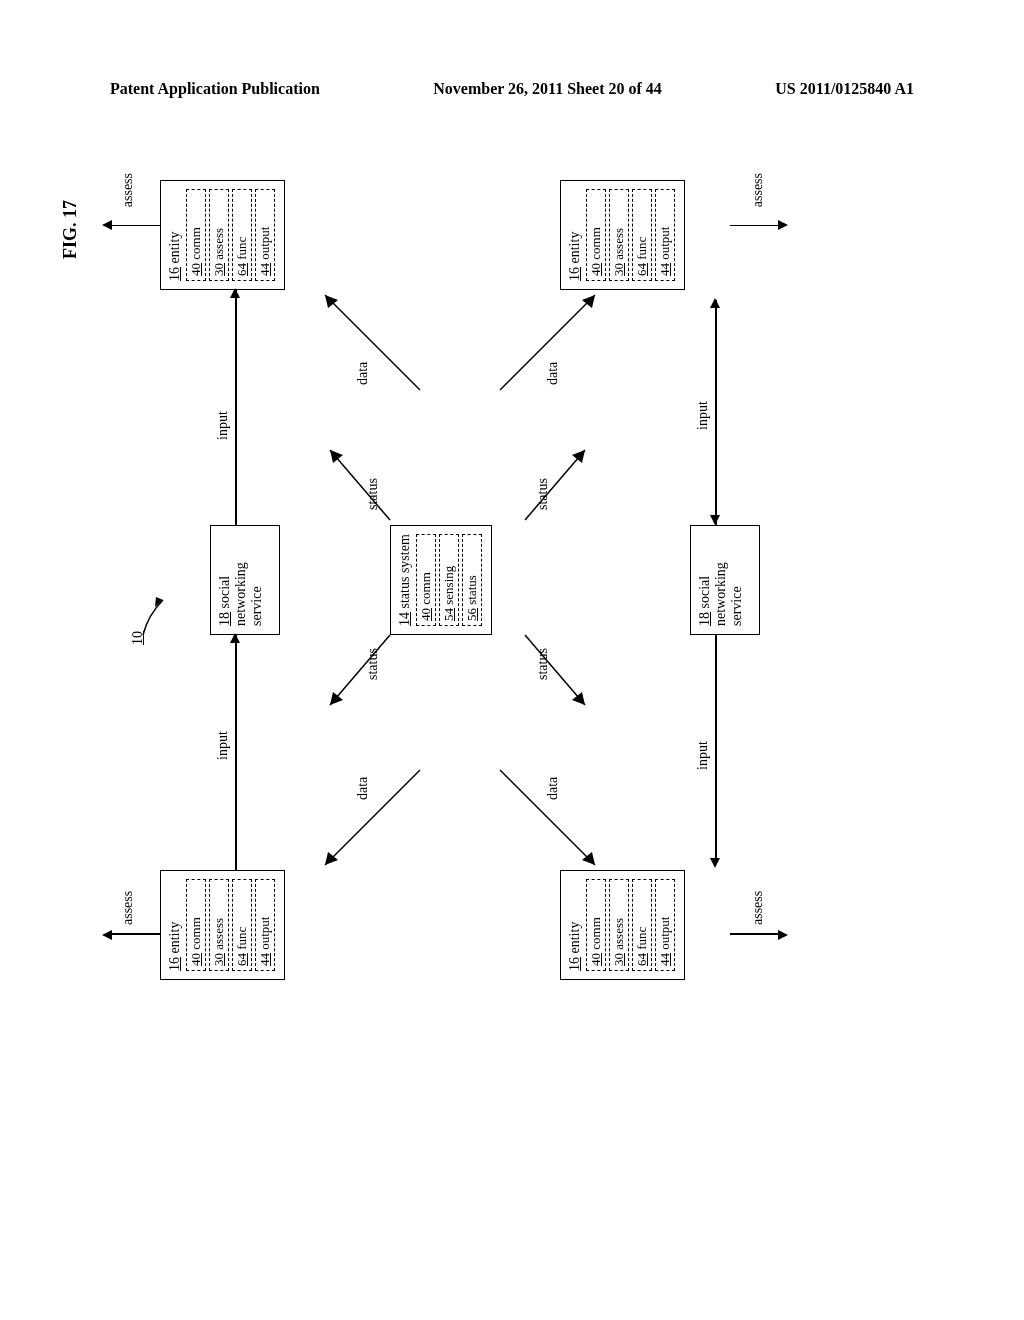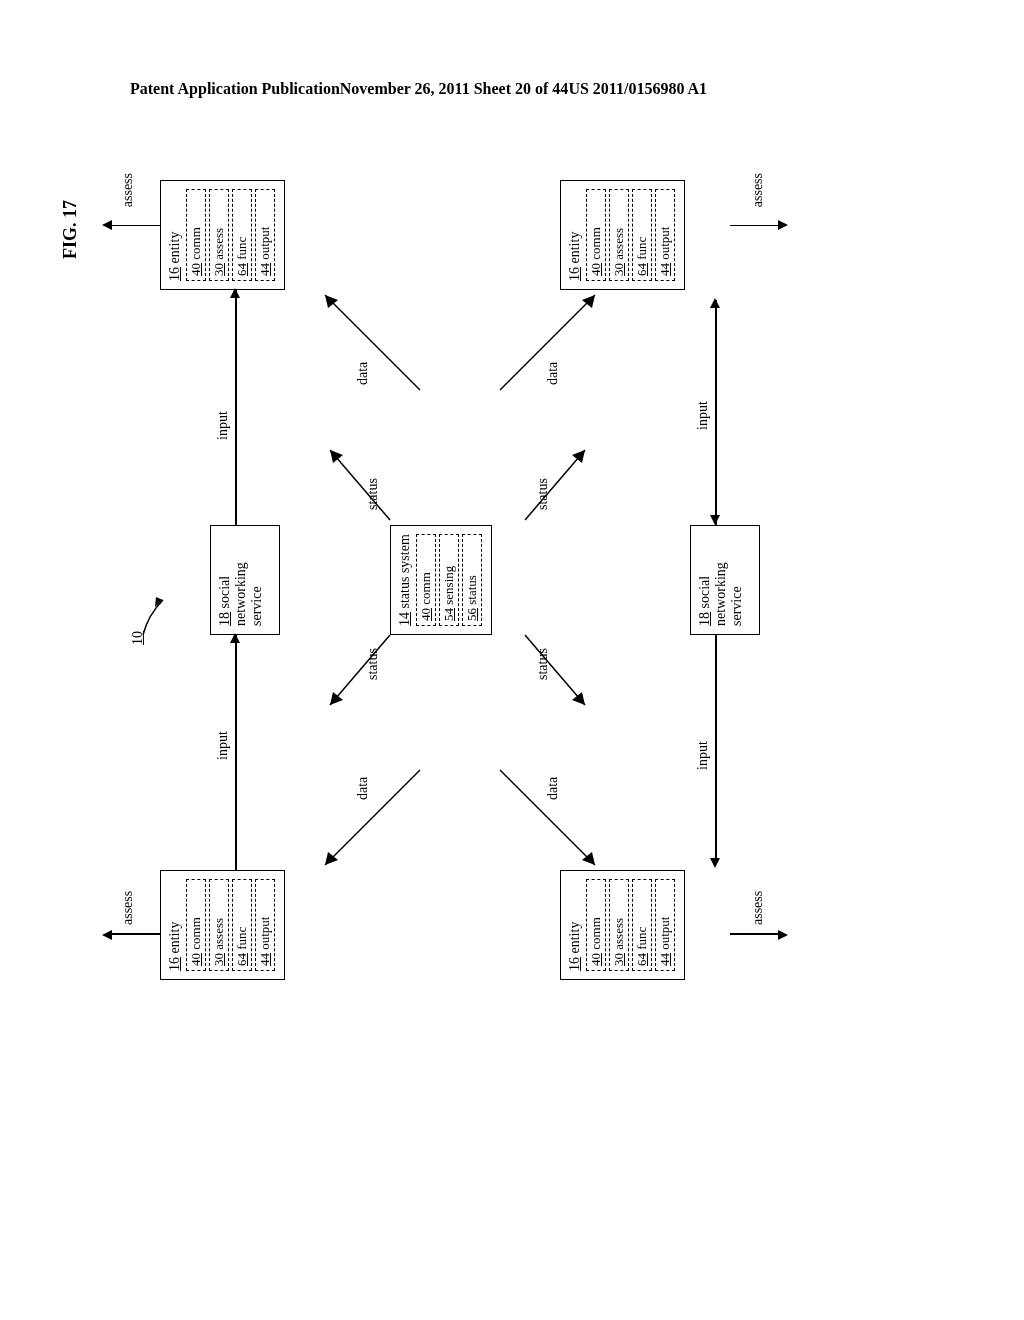--- a/index.html
+++ b/index.html
@@ -9,23 +9,23 @@
       width: 1024px;
       height: 1320px;
       position: relative;
     }
     .page-header {
       position: absolute;
       top: 80px;
       left: 110px;
       right: 110px;
       display: flex;
+      justify-content: space-between;
       font-size: 16px;
       font-weight: bold;
-      margin-left: 20px;
     }
     .diagram-container {
       position: absolute;
       top: 170px;
       left: 90px;
       width: 820px;
       height: 820px;
       transform: rotate(-90deg);
       transform-origin: center center;
     }
@@ -110,21 +110,21 @@
     .curved-arrow {
       position: absolute;
     }
   </style>
 </head>
 <body>
 
 <div class="page-header">
   <span>Patent Application Publication</span>
   <span>November 26, 2011  Sheet 20 of 44</span>
-  <span>US 2011/0156980 A1</span>
+  <span>US 2011/0125840 A1</span>
 </div>
 
 <div class="diagram-container">
 
   <div class="fig-label" style="top:-30px; right:30px;">FIG. 17</div>
 
   <div class="label" style="top:40px; left:345px;">
     <span class="ref-num">10</span>
   </div>
   <svg class="curved-arrow" style="top:48px; left:355px;" width="50" height="30">

